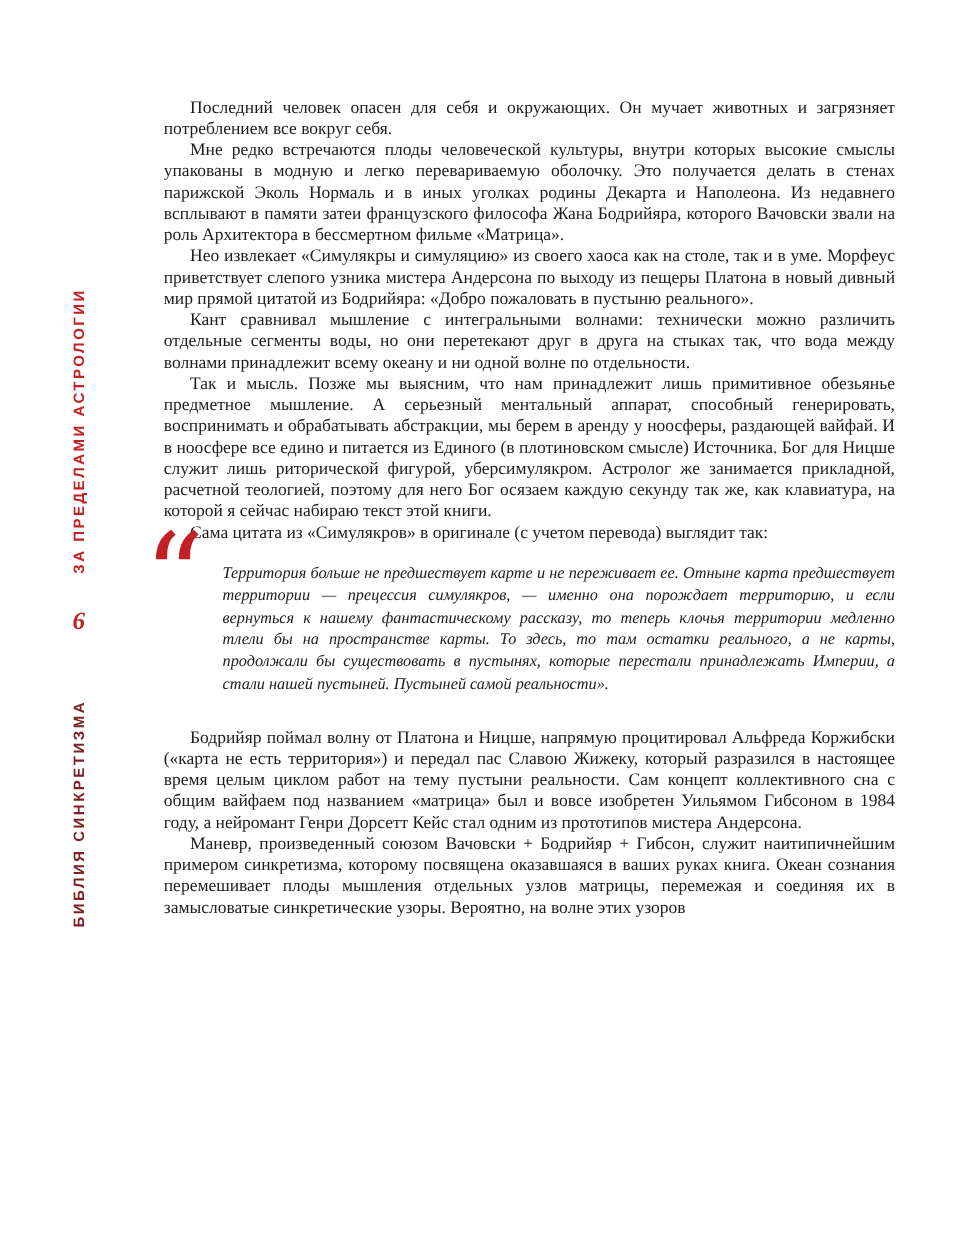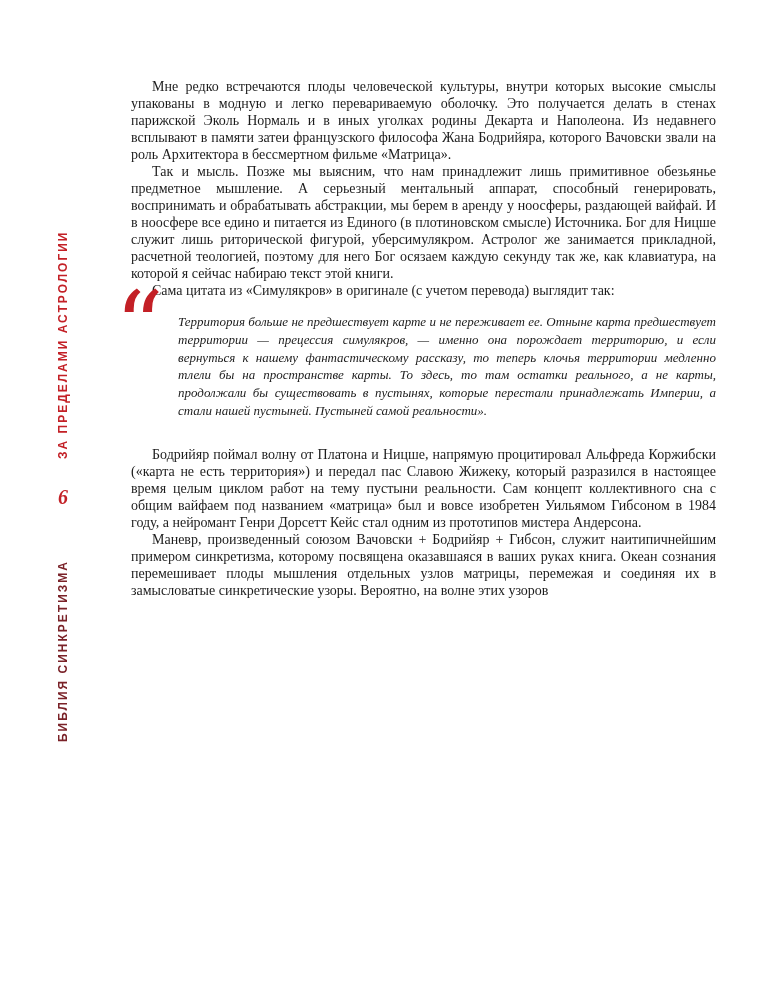--- a/index.html
+++ b/index.html
@@ -91,21 +91,24 @@
 <div class="page">
 
   <div class="vtext v-chapter">ЗА ПРЕДЕЛАМИ АСТРОЛОГИИ</div>
 
   <div class="page-number">6</div>
 
   <div class="vtext v-book">БИБЛИЯ СИНКРЕТИЗМА</div>
 
   <div class="content">
 
+    <p class="body-par">Последний человек опасен для себя и окружающих. Он мучает животных и загрязняет потреблением все вокруг себя.</p>
     <p class="body-par">Мне редко встречаются плоды человеческой культуры, внутри которых высокие смыслы упакованы в модную и легко перевариваемую оболочку. Это получается делать в стенах парижской Эколь Нормаль и в иных уголках родины Декарта и Наполеона. Из недавнего всплывают в памяти затеи французского философа Жана Бодрийяра, которого Вачовски звали на роль Архитектора в бессмертном фильме «Матрица».</p>
+    <p class="body-par">Нео извлекает «Симулякры и симуляцию» из своего хаоса как на столе, так и в уме. Морфеус приветствует слепого узника мистера Андерсона по выходу из пещеры Платона в новый дивный мир прямой цитатой из Бодрийяра: «Добро пожаловать в пустыню реального».</p>
+    <p class="body-par">Кант сравнивал мышление с интегральными волнами: технически можно различить отдельные сегменты воды, но они перетекают друг в друга на стыках так, что вода между волнами принадлежит всему океану и ни одной волне по отдельности.</p>
     <p class="body-par">Так и мысль. Позже мы выясним, что нам принадлежит лишь примитивное обезьянье предметное мышление. А серьезный ментальный аппарат, способный генерировать, воспринимать и обрабатывать абстракции, мы берем в аренду у ноосферы, раздающей вайфай. И в ноосфере все едино и питается из Единого (в плотиновском смысле) Источника. Бог для Ницше служит лишь риторической фигурой, уберсимулякром. Астролог же занимается прикладной, расчетной теологией, поэтому для него Бог осязаем каждую секунду так же, как клавиатура, на которой я сейчас набираю текст этой книги.</p>
     <p class="body-par">Сама цитата из «Симулякров» в оригинале (с учетом перевода) выглядит так:</p>
 
     <div class="quote-block">
       <span class="quote-mark">“</span>
       <p class="quote-text">Территория больше не предшествует карте и не переживает ее. Отныне карта предшествует территории — прецессия симулякров, — именно она порождает территорию, и если вернуться к нашему фантастическому рассказу, то теперь клочья территории медленно тлели бы на пространстве карты. То здесь, то там остатки реального, а не карты, продолжали бы существовать в пустынях, которые перестали принадлежать Империи, а стали нашей пустыней. Пустыней самой реальности».</p>
     </div>
 
     <p class="body-par">Бодрийяр поймал волну от Платона и Ницше, напрямую процитировал Альфреда Коржибски («карта не есть территория») и передал пас Славою Жижеку, который разразился в настоящее время целым циклом работ на тему пустыни реальности. Сам концепт коллективного сна с общим вайфаем под названием «матрица» был и вовсе изобретен Уильямом Гибсоном в 1984 году, а нейромант Генри Дорсетт Кейс стал одним из прототипов мистера Андерсона.</p>
     <p class="body-par">Маневр, произведенный союзом Вачовски + Бодрийяр + Гибсон, служит наитипичнейшим примером синкретизма, которому посвящена оказавшаяся в ваших руках книга. Океан сознания перемешивает плоды мышления отдельных узлов матрицы, перемежая и соединяя их в замысловатые синкретические узоры. Вероятно, на волне этих узоров</p>

